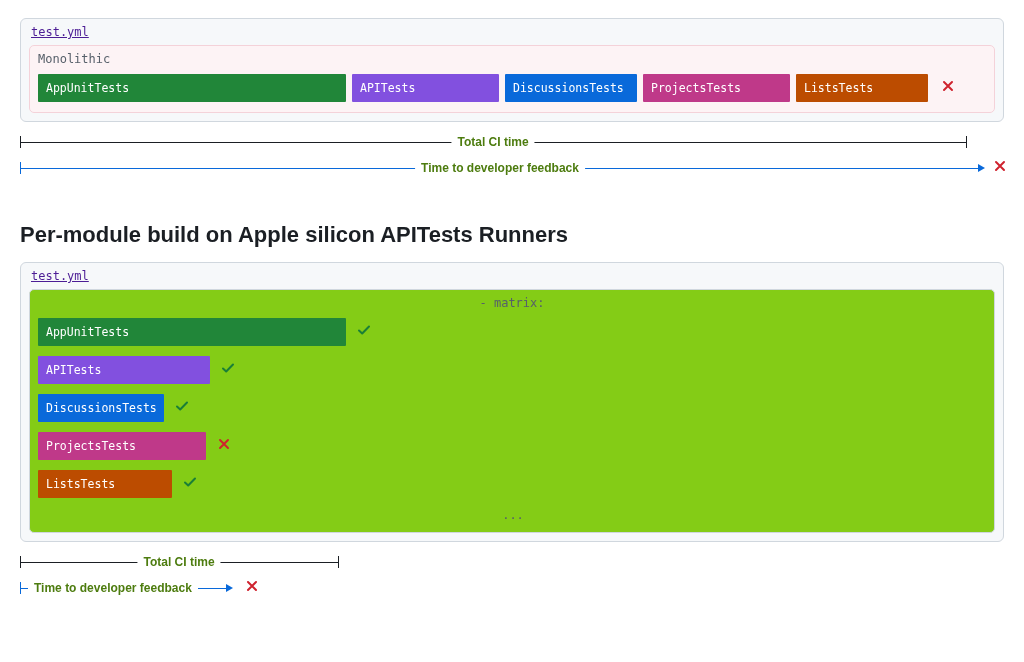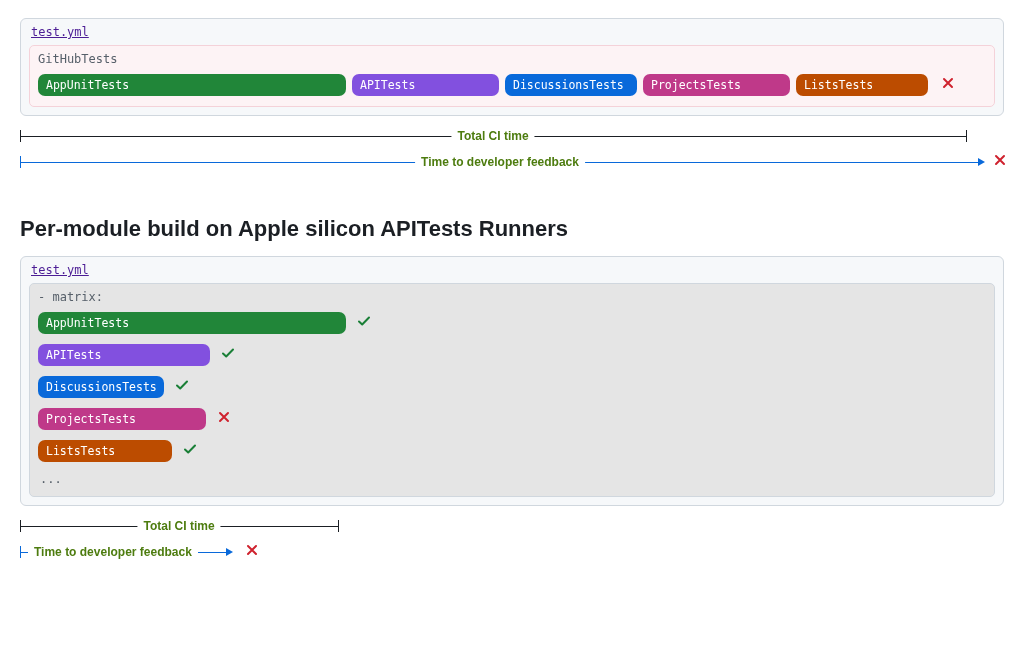--- a/index.html
+++ b/index.html
@@ -33,46 +33,47 @@
   .wf-inner {
     margin: 0 8px 8px 8px;
     border: 1px solid #f4d2d9;
     background: #fdf3f5;
     border-radius: 5px;
     padding: 6px 8px 10px 8px;
     position: relative;
   }
   .wf-inner.success {
     border-color: #d0d7de;
-    background: #e5e5e5;
+    background: #84cc16;
+    text-align: center;
   }
   .wf-jobname {
     font-family: ui-monospace, SFMono-Regular, Menlo, Consolas, monospace;
     font-size: 12px;
     color: #57606a;
     margin-bottom: 8px;
   }
   .seq-row {
     display: flex;
     gap: 6px;
     align-items: center;
   }
   .seq-row .end-icon {
     margin-left: 6px;
     flex: 0 0 auto;
   }
   .bar {
     height: 22px;
-    border-radius: 7px;
+    border-radius: 1px;
     color: #fff;
     font-family: ui-monospace, SFMono-Regular, Menlo, Consolas, monospace;
     font-size: 11.5px;
     display: flex;
     align-items: center;
-    padding: 8px 8px;
+    padding: 14px 8px;
     white-space: nowrap;
   }
   .matrix-col { display: flex; flex-direction: column; gap: 10px; }
   .matrix-row { display: flex; align-items: center; gap: 10px; }
   .ellipsis {
     font-family: ui-monospace, SFMono-Regular, Menlo, Consolas, monospace;
     font-size: 12px;
     color: #57606a;
     padding-left: 2px;
   }
@@ -139,21 +140,21 @@
   .c-orange { background:#bc4c00; }
 </style>
 </head>
 <body>
 
 <div class="section">
 
   <div class="workflow-card">
     <div class="wf-filename">test.yml</div>
     <div class="wf-inner">
-      <div class="wf-jobname">GitHubTests</div>
+      <div class="wf-jobname">Monolithic</div>
       <div class="seq-row" id="mono-seq">
           <div class="bar c-green" style="width: 308px;">
             <span>AppUnitTests</span>
           </div>
           <div class="bar c-purple" style="width: 147px;">
             <span>APITests</span>
           </div>
           <div class="bar c-blue" style="width: 132px;">
             <span>DiscussionsTests</span>
           </div>

